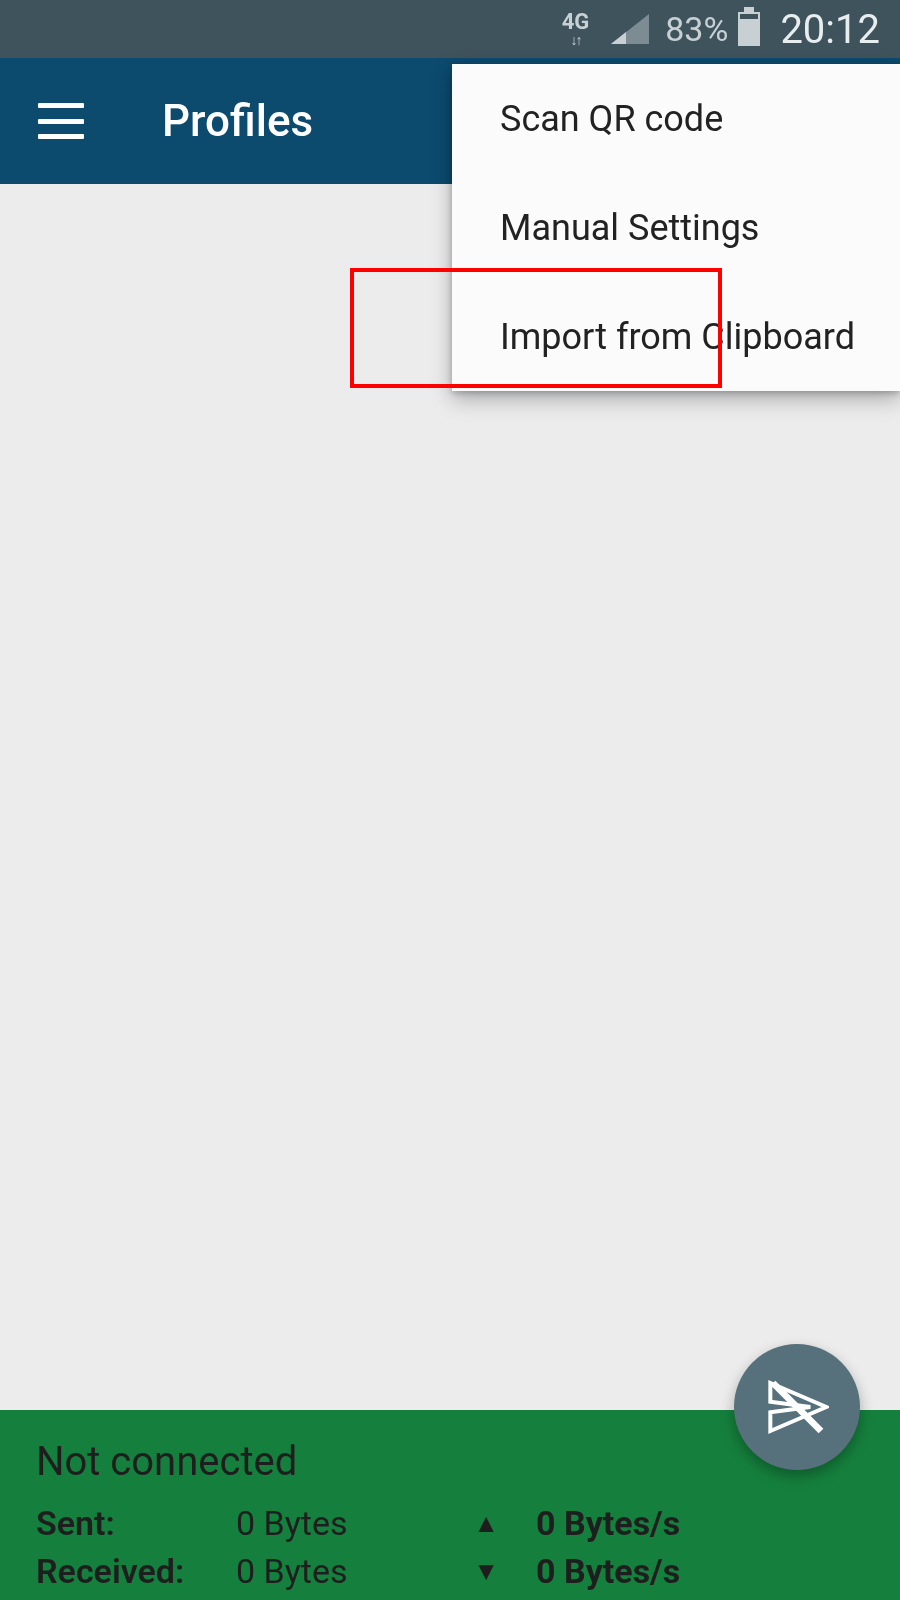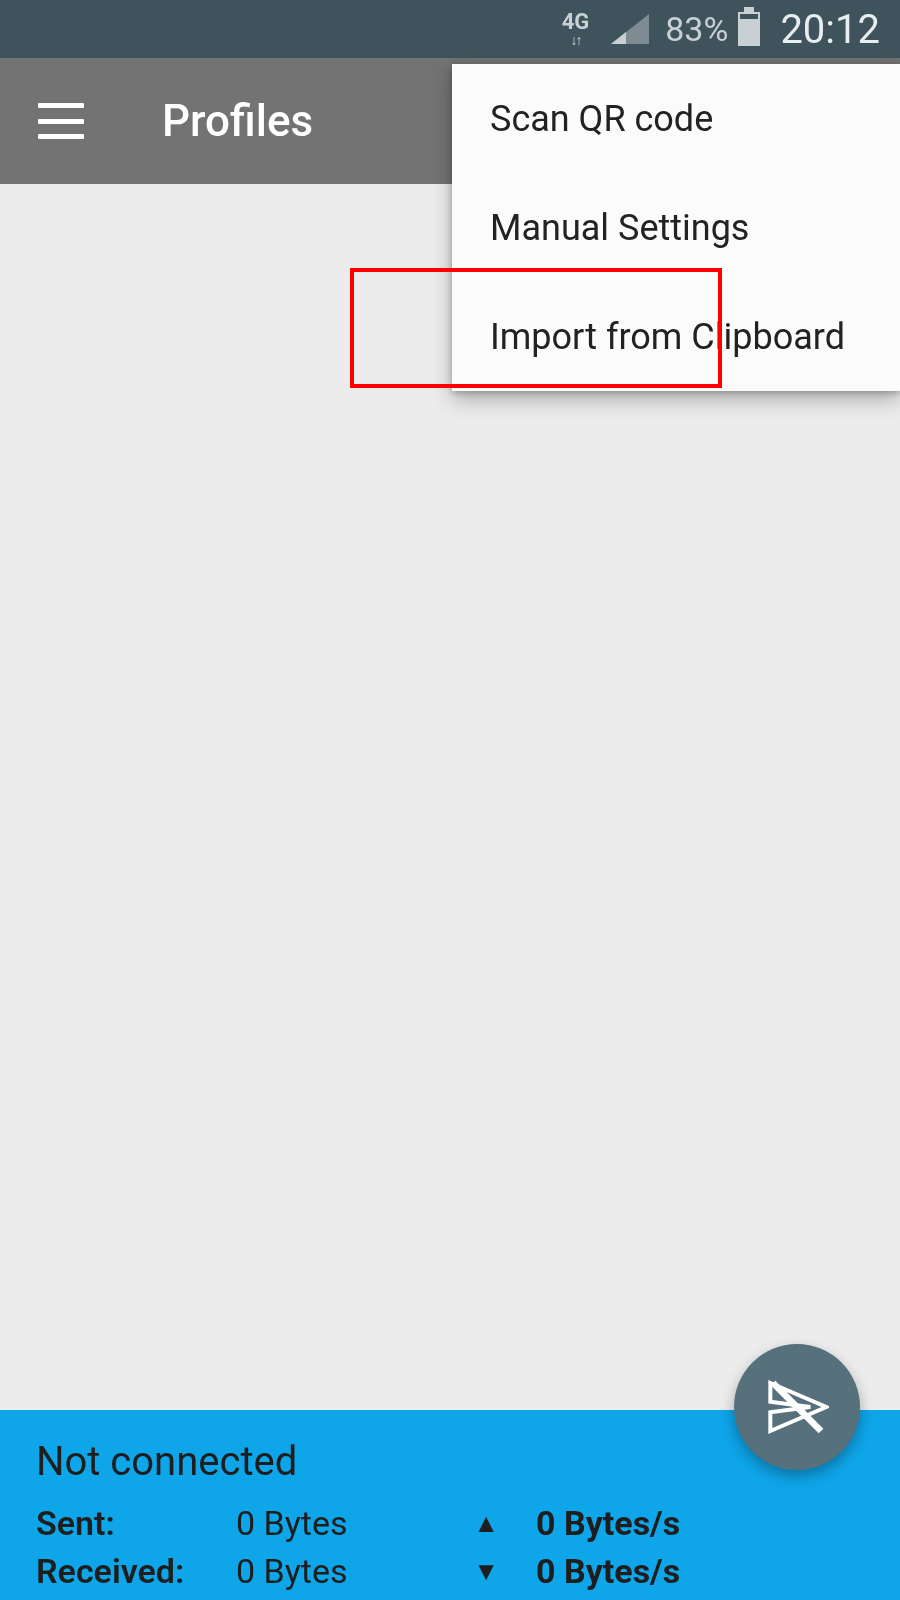--- a/index.html
+++ b/index.html
@@ -85,21 +85,21 @@
       right: 2px;
       height: 5px;
       background: #3f535c;
     }
     .clock {
       font-size: 40px;
       color: #e8edef;
     }
     .app-bar {
       height: 126px;
-      background: #737373;
+      background: #0c4a6e;
       display: flex;
       align-items: center;
       padding-left: 38px;
     }
     .hamburger {
       width: 46px;
       height: 36px;
       display: flex;
       flex-direction: column;
       justify-content: space-between;
@@ -131,21 +131,21 @@
       right: 0;
       width: 448px;
       background: #fbfbfb;
       box-shadow: 0 8px 20px rgba(0,0,0,0.28), 0 2px 6px rgba(0,0,0,0.22);
       z-index: 20;
     }
     .menu-item {
       height: 109px;
       display: flex;
       align-items: center;
-      padding-left: 38px;
+      padding-left: 48px;
       font-size: 36px;
       color: #222222;
       cursor: pointer;
     }
     .highlight-box {
       position: absolute;
       top: 268px;
       left: 350px;
       width: 372px;
       height: 120px;
@@ -167,21 +167,21 @@
       box-shadow: 0 6px 14px rgba(0,0,0,0.3);
       cursor: pointer;
       z-index: 10;
     }
     .bottom-bar {
       position: absolute;
       left: 0;
       right: 0;
       bottom: 0;
       height: 190px;
-      background: #0ea5e9;
+      background: #15803d;
       padding: 28px 36px 18px 36px;
       color: #1e1e1e;
     }
     .conn-status {
       font-size: 40px;
       font-weight: 400;
       margin-bottom: 14px;
     }
     .stat-row {
       display: flex;

